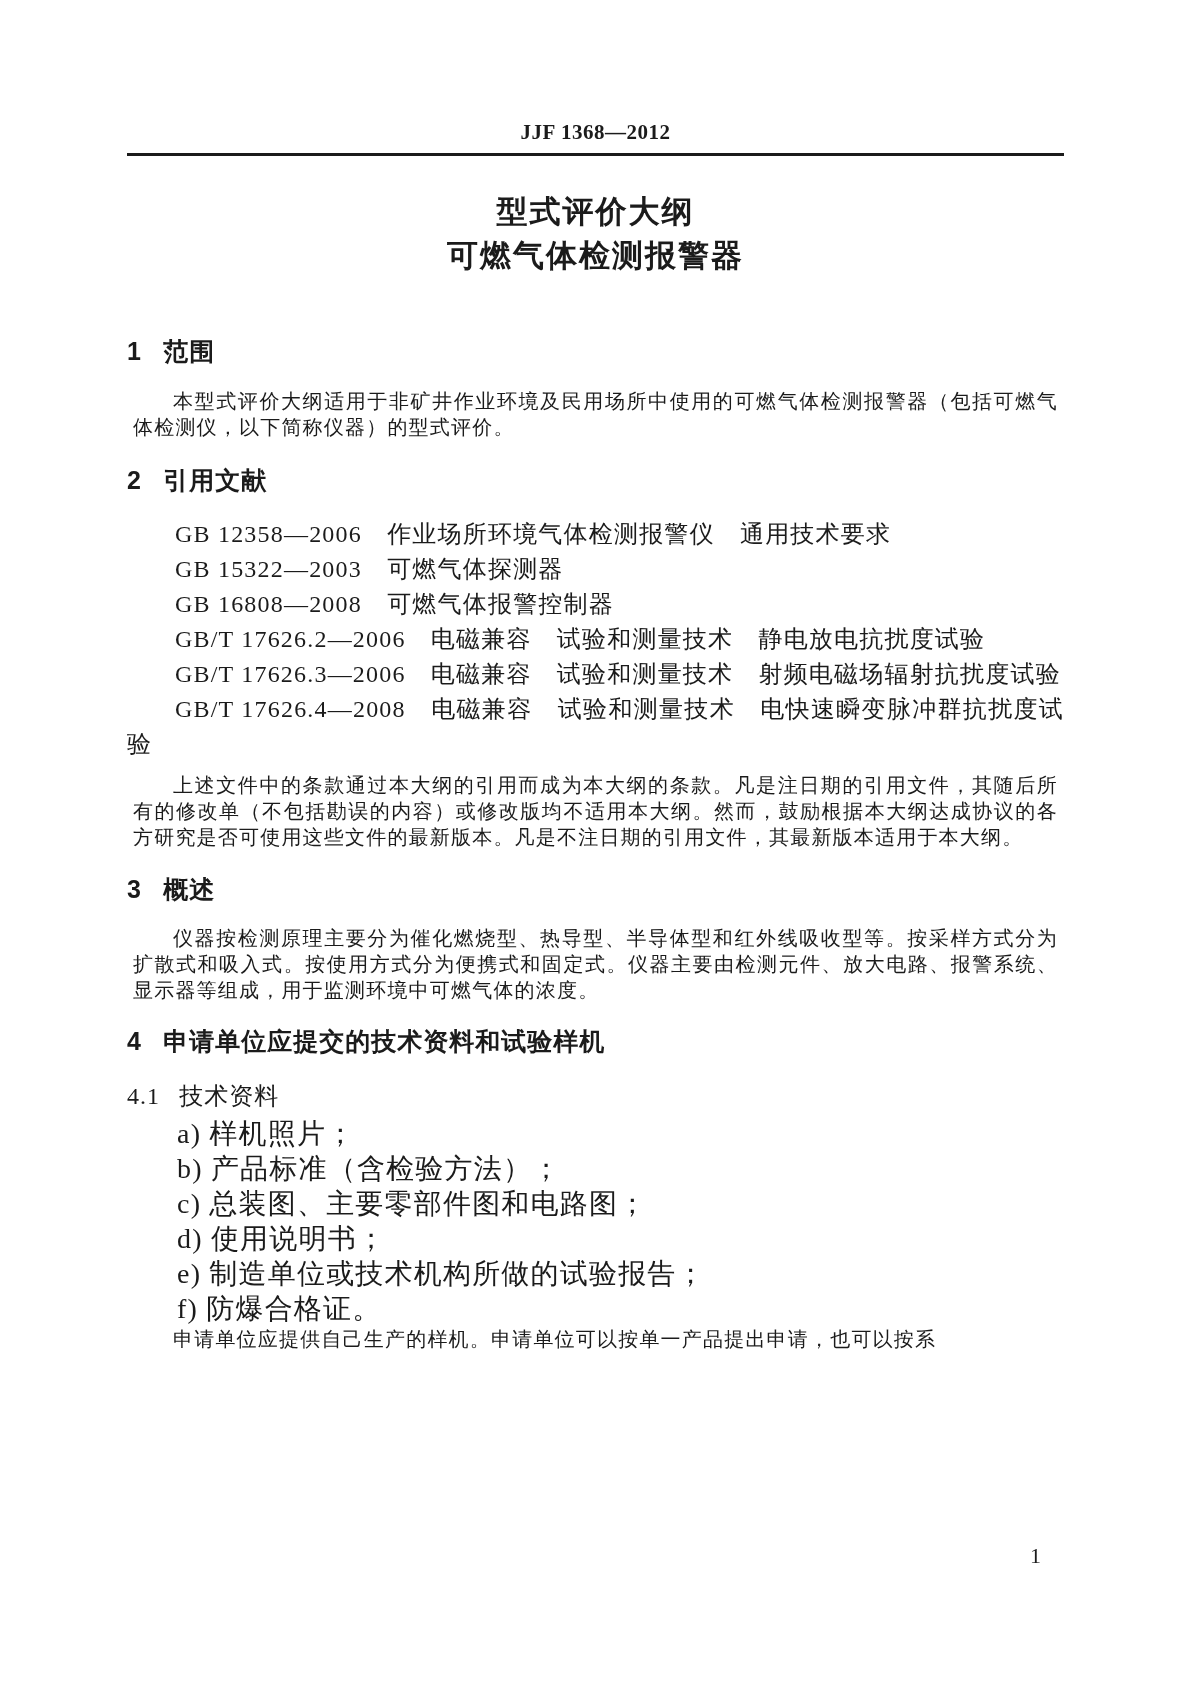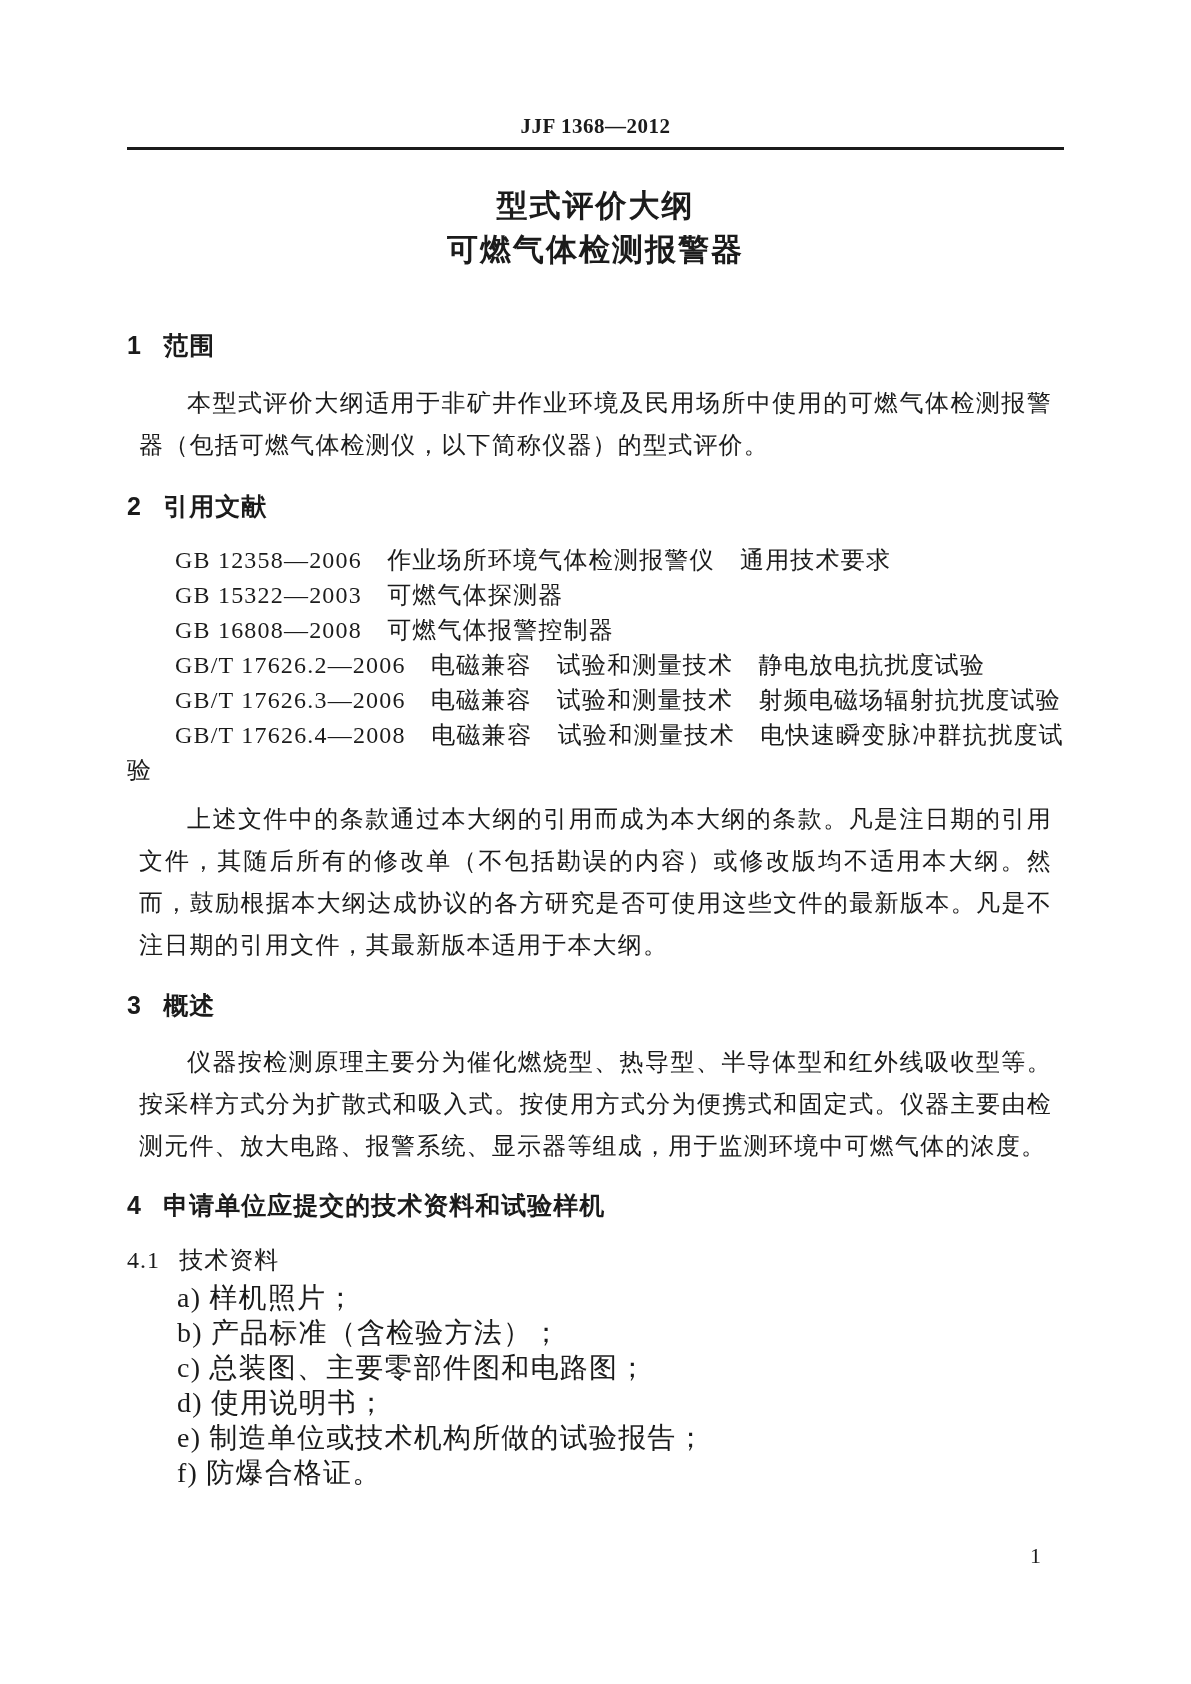--- a/index.html
+++ b/index.html
@@ -3,21 +3,21 @@
 <meta charset="utf-8">
 <style>
   html, body { margin: 0; padding: 0; background: #ffffff; }
   .page {
     position: relative;
     width: 1191px;
     height: 1684px;
     background: #ffffff;
     color: #1b1b1b;
     box-sizing: border-box;
-    padding: 0 127px;
+    padding: 6px 127px;
     overflow: hidden;
     font-family: "Liberation Serif", "DejaVu Serif", serif;
   }
   .doc-header {
     padding-top: 112px;
     text-align: center;
     font-family: "Liberation Serif", "DejaVu Serif", serif;
     font-weight: bold;
     font-size: 21px;
     line-height: 28px;
@@ -52,26 +52,26 @@
   .sub-h {
     font-family: "Liberation Serif", "DejaVu Serif", serif;
     font-size: 24px;
     line-height: 35px;
     letter-spacing: 1px;
   }
   .sub-h .h-no { margin-right: 0.8em; }
   .sub-41 { margin-top: 21px; }
   .sub-42 { margin-top: 5px; }
   .para {
-    font-size: 24px;
-    line-height: 42px;
+    font-size: 20px;
+    line-height: 26px;
     letter-spacing: 1.2px;
     text-align: justify;
     text-indent: 2em;
-    margin: 12px;
+    margin: 6px;
   }
   .para-scope    { margin-top: 20px; }
   .para-note     { margin-top: 10px; }
   .para-overview { margin-top: 19px; }
   .para-42       { margin-top: 0; white-space: nowrap; }
   .ref-list { margin-top: 20px; }
   .ref-line {
     font-size: 24px;
     line-height: 35px;
     letter-spacing: 1.2px;
@@ -138,16 +138,17 @@
   </div>
   <div class="item-list">
     <div class="item-line">a) 样机照片；</div>
     <div class="item-line">b) 产品标准（含检验方法）；</div>
     <div class="item-line">c) 总装图、主要零部件图和电路图；</div>
     <div class="item-line">d) 使用说明书；</div>
     <div class="item-line">e) 制造单位或技术机构所做的试验报告；</div>
     <div class="item-line">f) 防爆合格证。</div>
   </div>
 
+  <p class="para para-42">申请单位应提供自己生产的样机。申请单位可以按单一产品提出申请，也可以按系</p>
 
   <div class="page-number">1</div>
 
 </div>
 
 </body></html>

